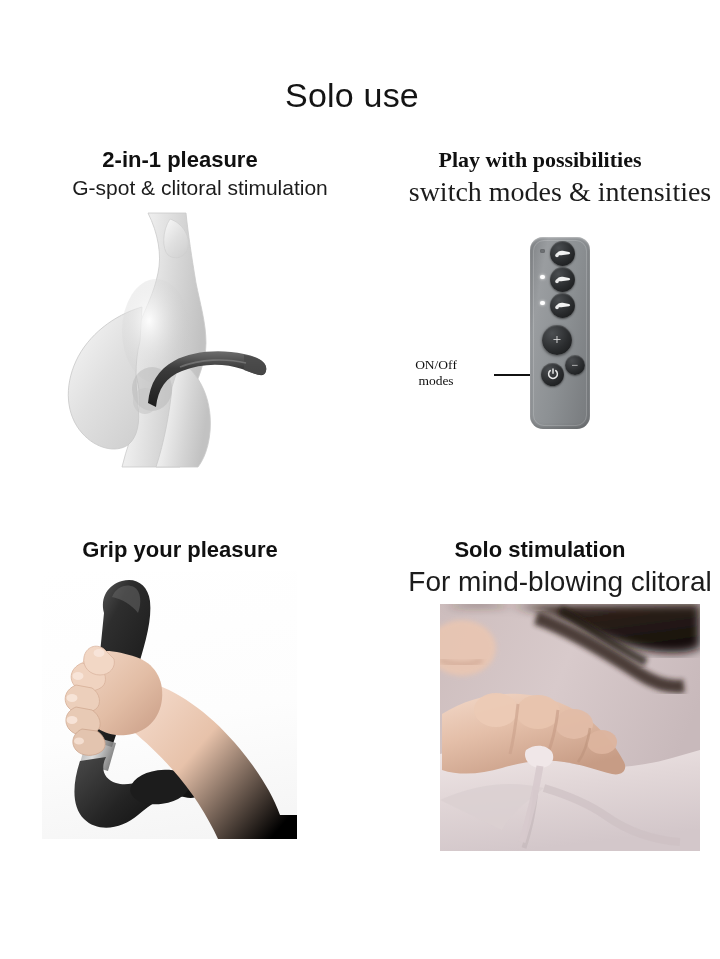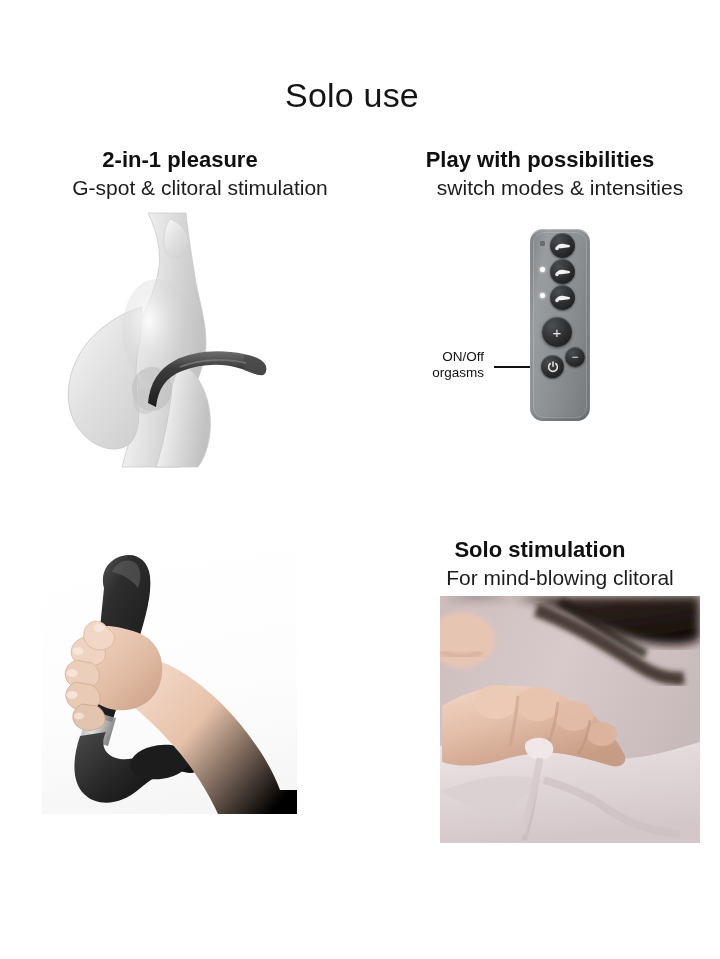--- a/index.html
+++ b/index.html
@@ -38,21 +38,21 @@
     left: 0;
     width: 666px;
     height: 800px;
   }
   .panel {
     position: absolute;
     width: 360px;
     height: 390px;
   }
   .panel.tl { left: 0;     top: 0; }
-  .panel.tr { left: 360px; top: 0; }
+  .panel.tr { left: 360px; top: 0; font-family: Liberation Serif, serif; }
   .panel.bl { left: 0;     top: 390px; }
   .panel.br { left: 360px; top: 390px; }
 
   .panel-heading {
     text-align: center;
     font-size: 22px;
     font-weight: 700;
     line-height: 1.12;
     color: #101010;
     white-space: nowrap;
@@ -61,21 +61,21 @@
     text-align: center;
     font-size: 21px;
     font-weight: 400;
     line-height: 1.12;
     color: #1c1c1c;
     margin-top: 3px;
     white-space: nowrap;
     padding-left: 40px;
   }
   .panel.tr .panel-sub,
-  .panel.br .panel-sub { font-size: 21px; }
+  .panel.br .panel-sub { font-size: 28px; }
 
   .panel-media {
     position: relative;
     width: 360px;
     height: 300px;
     margin-top: 12px;
   }
 
   
   .body-render { position: absolute; left: 30px; top: 0; }
@@ -146,21 +146,21 @@
     box-shadow: 0 1px 2px rgba(0,0,0,.5), inset 0 1px 1px rgba(255,255,255,.16);
     display:flex; align-items:center; justify-content:center;
   }
 
   
   .callout {
     position: absolute;
     left: 28px;
     top: 138px;
     width: 96px;
-    text-align: right;
+    text-align: center;
     font-size: 13.5px;
     line-height: 1.18;
     color: #111;
   }
   .callout-line {
     position: absolute;
     left: 134px;
     top: 155px;
     width: 36px;
     height: 2px;
@@ -314,28 +314,29 @@
 
         <div class="power-btn" style="left:181px; top:144px;">
           <svg width="12" height="12" viewBox="0 0 12 12">
             <path d="M3.2 2.6 A4.4 4.4 0 1 0 8.8 2.6" fill="none" stroke="#e9e9e9" stroke-width="1.5" stroke-linecap="round"></path>
             <line x1="6" y1="1.1" x2="6" y2="5.2" stroke="#e9e9e9" stroke-width="1.5" stroke-linecap="round"></line>
           </svg>
         </div>
 
         <div class="callout">
           <div>ON/Off</div>
-          <div>orgasms</div>
+          <div>modes</div>
         </div>
         <div class="callout-line"></div>
       </div>
     </div>
   </div>
 
   <div class="panel bl">
+    <div class="panel-heading">Grip your pleasure</div>
 
     <div class="panel-media">
       <div class="product-photo">
         <svg width="255" height="268" viewBox="0 0 255 268">
           <defs>
             <linearGradient id="blk1" x1="0.15" y1="0" x2="0.9" y2="1">
               <stop offset="0%" stop-color="#5e5e5e"></stop>
               <stop offset="28%" stop-color="#2e2e2e"></stop>
               <stop offset="100%" stop-color="#121212"></stop>
             </linearGradient>

